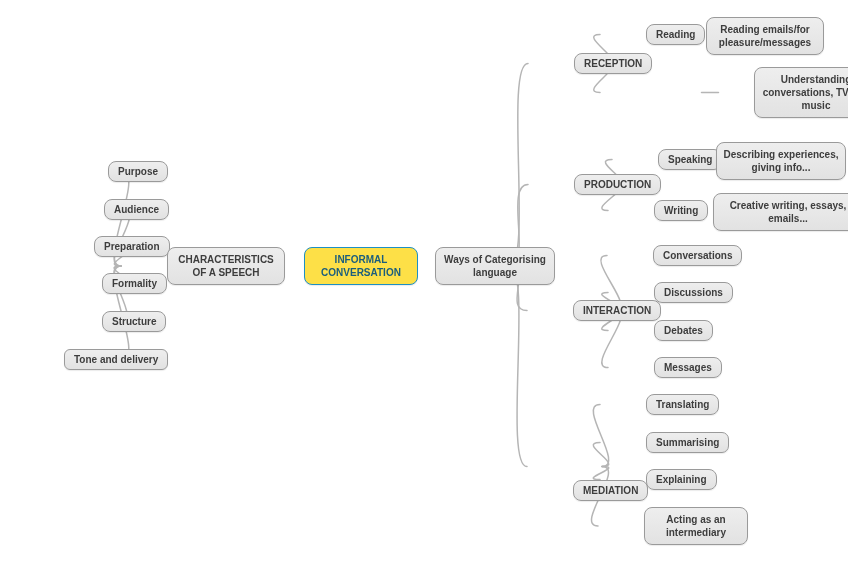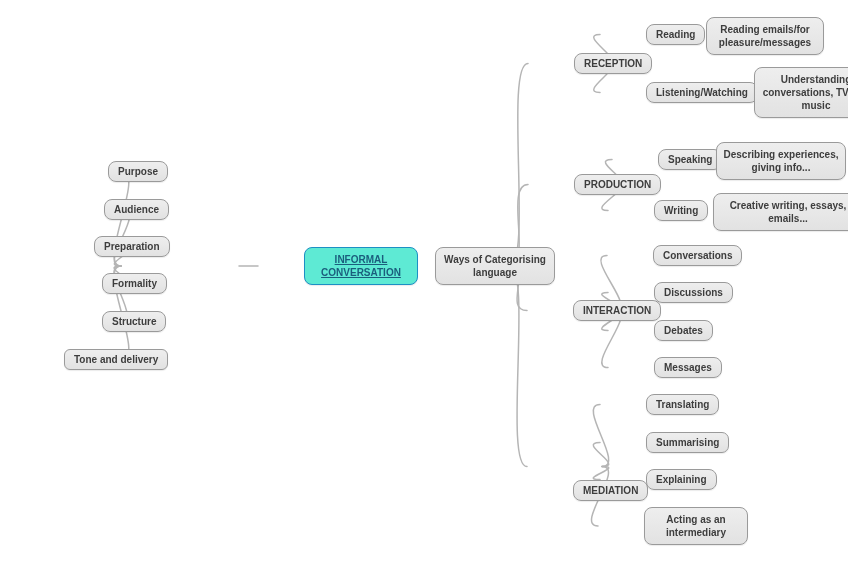--- a/index.html
+++ b/index.html
@@ -74,29 +74,29 @@
       <path d="M 602 466.5 C 626 466.5, 574 526, 598 526" fill="none" stroke="#b5b5b5" stroke-width="1.5" stroke-linecap="round"></path>
     </svg>
 
   <div class="node" id="n-purpose" style="left:62px; top:161px;">Purpose</div>
   <div class="node" id="n-audience" style="left:58px; top:199px;">Audience</div>
   <div class="node" id="n-preparation" style="left:48px; top:236px;">Preparation</div>
   <div class="node" id="n-formality" style="left:56px; top:273px;">Formality</div>
   <div class="node" id="n-structure" style="left:56px; top:311px;">Structure</div>
   <div class="node" id="n-tone" style="left:18px; top:349px;border-radius:6px;">Tone and delivery</div>
 
+  <div class="node multi" id="n-characteristics" style="left:121px; top:247px; width:118px;">CHARACTERISTICS OF A SPEECH</div>
 
-  <div class="node multi center-node" id="n-center" style="left: 258px; top: 247px; width: 114px; background: #5eead4; border-color: rgb(29, 143, 196); color: rgb(27, 94, 125); text-decoration: underline;">INFORMAL CONVERSATION</div>
+  <div class="node multi center-node" id="n-center" style="left: 258px; top: 247px; width: 114px; background: #fde047; border-color: rgb(29, 143, 196); color: rgb(27, 94, 125);">INFORMAL CONVERSATION</div>
 
   <div class="node multi" id="n-ways" style="left:389px; top:247px; width:120px;">Ways of Categorising language</div>
 
   <div class="node" id="n-reception" style="left:528px; top:53px;">RECEPTION</div>
   <div class="node" id="n-reading" style="left:600px; top:24px;">Reading</div>
   <div class="node multi" id="n-reading-detail" style="left:660px; top:17px; width:118px;">Reading emails/for pleasure/messages</div>
-  <div class="node" id="n-listening" style="left:600px; top:82px;">Listening/Watching</div>
   <div class="node multi" id="n-listening-detail" style="left:708px; top:67px; width:124px;">Understanding conversations, TV and music</div>
 
   <div class="node" id="n-production" style="left:528px; top:174px;">PRODUCTION</div>
   <div class="node" id="n-speaking" style="left:612px; top:149px;">Speaking</div>
   <div class="node multi" id="n-speaking-detail" style="left:670px; top:142px; width:130px;">Describing experiences, giving info...</div>
   <div class="node" id="n-writing" style="left:608px; top:200px;">Writing</div>
   <div class="node multi" id="n-writing-detail" style="left:667px; top:193px; width:150px;">Creative writing, essays, emails...</div>
 
   <div class="node" id="n-interaction" style="left:527px; top:300px;">INTERACTION</div>
   <div class="node" id="n-conversations" style="left:607px; top:245px;">Conversations</div>

